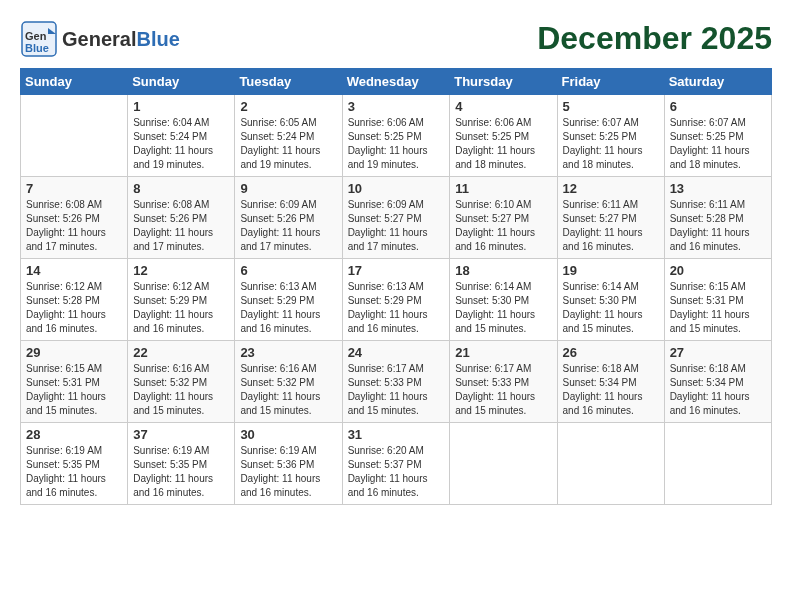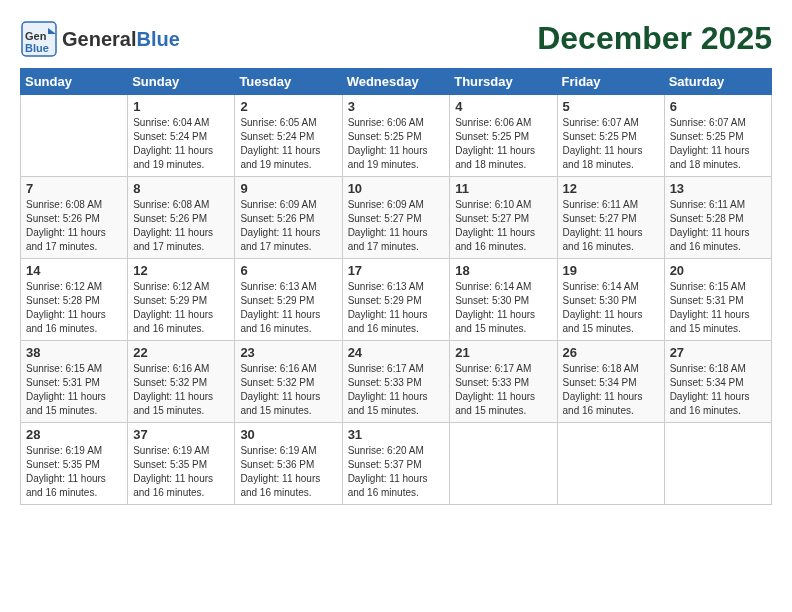--- a/index.html
+++ b/index.html
@@ -195,21 +195,21 @@
           <span class="day-number">19</span>
           <div class="day-info">Sunrise: 6:14 AM<br>Sunset: 5:30 PM<br>Daylight: 11 hours and 15 minutes.</div>
         </td>
         <td>
           <span class="day-number">20</span>
           <div class="day-info">Sunrise: 6:15 AM<br>Sunset: 5:31 PM<br>Daylight: 11 hours and 15 minutes.</div>
         </td>
       </tr>
       <tr>
         <td>
-          <span class="day-number">38</span>
+          <span class="day-number">29</span>
           <div class="day-info">Sunrise: 6:15 AM<br>Sunset: 5:31 PM<br>Daylight: 11 hours and 15 minutes.</div>
         </td>
         <td>
           <span class="day-number">22</span>
           <div class="day-info">Sunrise: 6:16 AM<br>Sunset: 5:32 PM<br>Daylight: 11 hours and 15 minutes.</div>
         </td>
         <td>
           <span class="day-number">23</span>
           <div class="day-info">Sunrise: 6:16 AM<br>Sunset: 5:32 PM<br>Daylight: 11 hours and 15 minutes.</div>
         </td>

